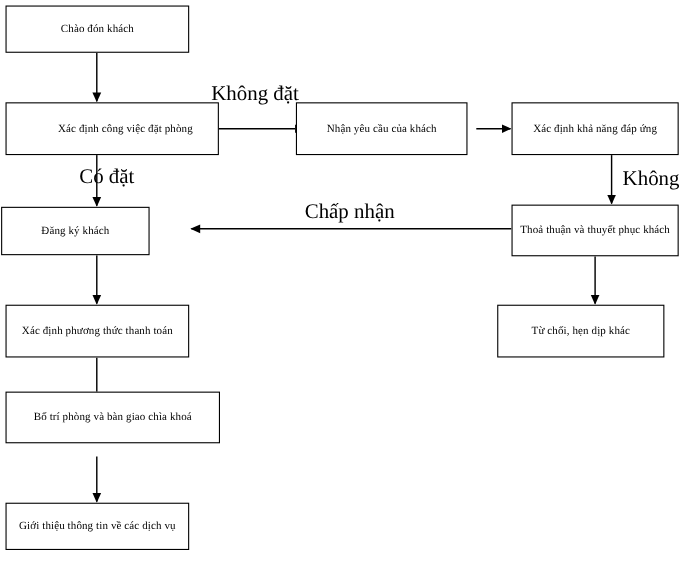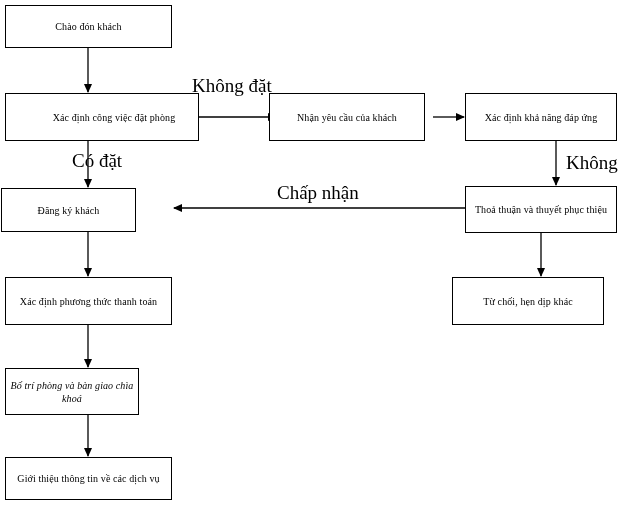--- a/index.html
+++ b/index.html
@@ -109,27 +109,27 @@
   <div class="node" style="left: 5px; top: 5px; width: 167px; height: 43px;">Chào đón khách</div>
 
   <div class="node" style="left: 5px; top: 93px; width: 194px; height: 48px; padding-left: 28px;">Xác định công việc đặt phòng</div>
 
   <div class="node" style="left: 269px; top: 93px; width: 156px; height: 48px;">Nhận yêu cầu của khách</div>
 
   <div class="node" style="left: 465px; top: 93px; width: 152px; height: 48px;">Xác định khả năng đáp ứng</div>
 
   <div class="node" style="left: 1px; top: 188px; width: 135px; height: 44px;">Đăng ký khách</div>
 
-  <div class="node" style="left: 465px; top: 186px; width: 152px; height: 47px;">Thoả thuận và thuyết phục thiệu</div>
+  <div class="node" style="left: 465px; top: 186px; width: 152px; height: 47px;">Thoả thuận và thuyết phục khách</div>
 
   <div class="node" style="left: 5px; top: 277px; width: 167px; height: 48px;">Xác định phương thức thanh toán</div>
 
   <div class="node" style="left: 452px; top: 277px; width: 152px; height: 48px;">Từ chối, hẹn dịp khác</div>
 
-  <div class="node" style="left: 5px; top: 368px; width: 134px; height: 47px; font-style: italic;">Bố trí phòng và bàn giao chìa khoá</div>
+  <div class="node" style="left: 5px; top: 356px; width: 195px; height: 47px;">Bố trí phòng và bàn giao chìa khoá</div>
 
   <div class="node" style="left: 5px; top: 457px; width: 167px; height: 43px;">Giới thiệu thông tin về các dịch vụ</div>
 
   <div class="edge-label" style="left: 192px; top: 76px;">Không đặt</div>
 
   <div class="edge-label" style="left: 25px; top: 151px; margin-left: 47px;">Có đặt</div>
 
   <div class="edge-label" style="left: 566px; top: 153px;">Không</div>
 
   <div class="edge-label" style="left: 277px; top: 183px;">Chấp nhận</div>

